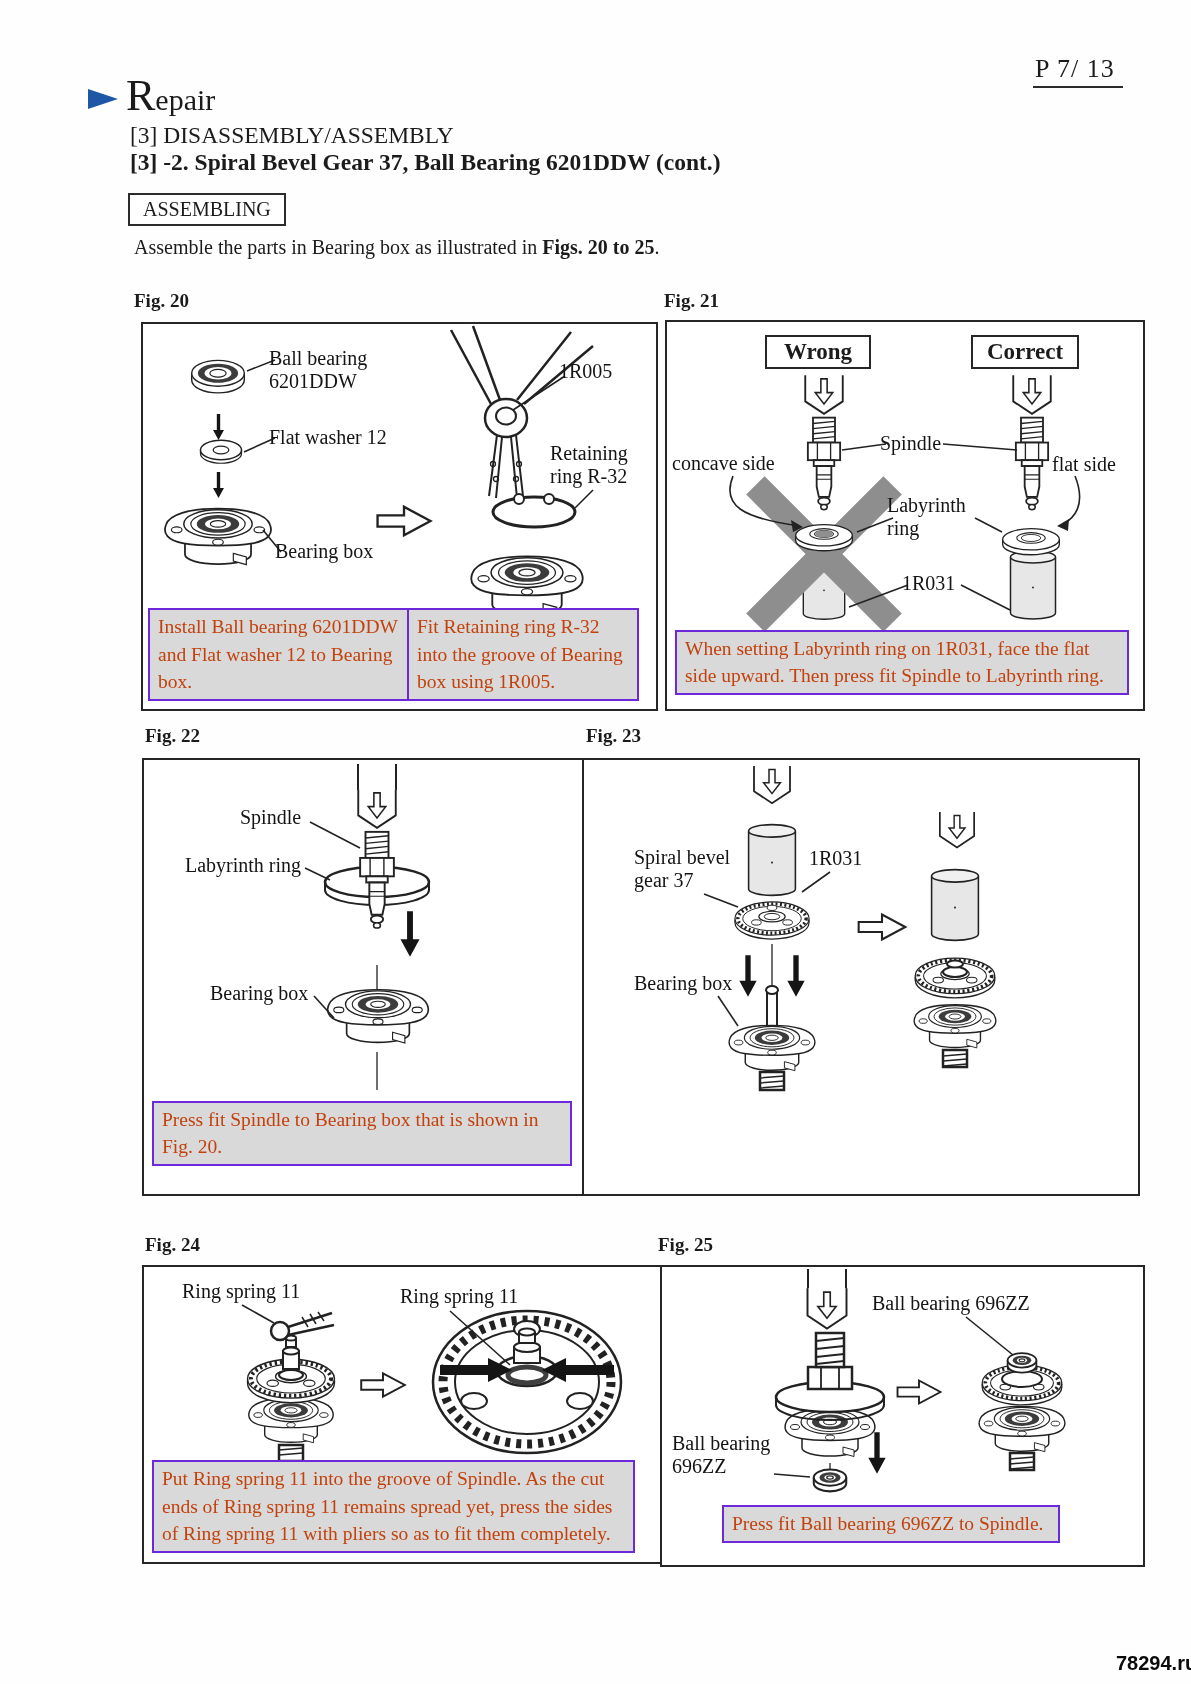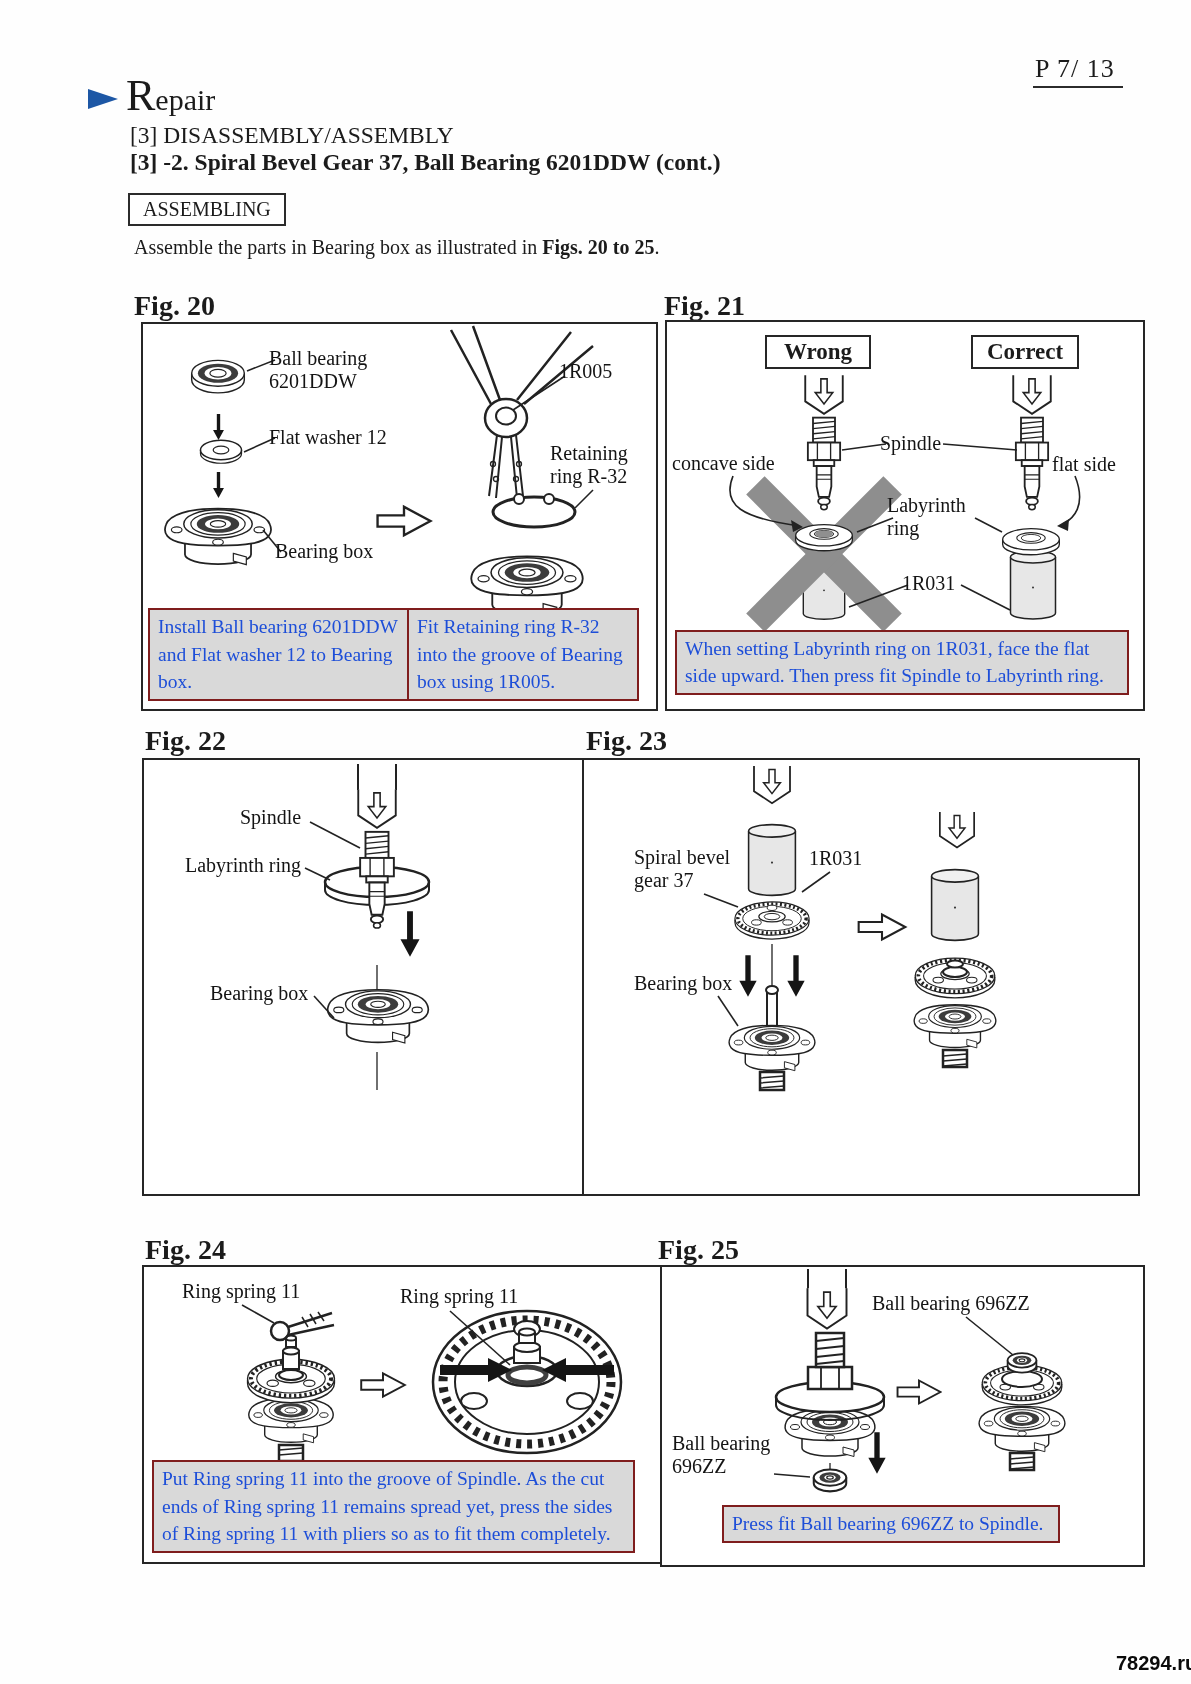--- a/index.html
+++ b/index.html
@@ -11,24 +11,24 @@
            border-top:10px solid transparent;border-bottom:10px solid transparent;
            border-left:30px solid #1d57a5;}
   .repair{position:absolute;left:126px;top:70px;font-weight:normal;}
   .repair .big{font-size:44px;}
   .repair .small{font-size:30px;}
   .h1{position:absolute;left:130px;top:122px;font-size:23.5px;font-weight:normal;}
   .h2{position:absolute;left:130px;top:149px;font-size:23.5px;font-weight:bold;}
   .assembling{position:absolute;left:128px;top:193px;border:2px solid #2b2b2b;
            padding:3px 13px;font-size:20px;background:#fff;}
   .intro{position:absolute;left:134px;top:236px;font-size:20px;}
-  .fig-title{position:absolute;font-size:28px;font-weight:bold;}
+  .fig-title{position:absolute;font-size:19px;font-weight:bold;}
   .figbox{position:absolute;border:2px solid #262626;background:#fff;overflow:hidden;padding-left:16px;}
-  .caption{position:absolute;background:#d9d9d9;border:2px solid #7f1d1d;
-           font-size:19.5px;line-height:1.42;padding:3px 8px;color:#1d4ed8;}
+  .caption{position:absolute;background:#d9d9d9;border:2px solid #6d28d9;
+           font-size:19.5px;line-height:1.42;padding:3px 8px;color:#c2410c;}
   .lbl{position:absolute;font-size:20px;line-height:1.14;color:#141414;}
   .nowrap{white-space:nowrap;}
   .hdrbox{position:absolute;border:2px solid #262626;background:#fff;font-weight:bold;
           font-size:23px;text-align:center;padding:2px 0;}
   .art{position:absolute;left:0;top:0;width:100%;height:100%;}
   .watermark{position:absolute;left:1116px;top:1652px;font-family:"Liberation Sans",sans-serif;
           font-size:20px;font-weight:800;color:#0b0b0b;letter-spacing:0;
           text-shadow:-2px -2px 0 #fff,2px -2px 0 #fff,-2px 2px 0 #fff,2px 2px 0 #fff,
                       -2px 0 0 #fff,2px 0 0 #fff,0 2px 0 #fff,0 -2px 0 #fff;}
 </style>
@@ -234,20 +234,21 @@
       <path d="M225 205 V258" stroke="#222" stroke-width="1.3" fill="none"></path>
       <use href="#bbox" x="170" y="214" width="112" height="74"></use>
       <path d="M225 292 V330" stroke="#222" stroke-width="1.3" fill="none"></path>
       <path d="M158 62 L208 88" stroke="#222" stroke-width="1.6" fill="none"></path>
       <path d="M153 108 L178 120" stroke="#222" stroke-width="1.6" fill="none"></path>
       <path d="M162 236 L182 258" stroke="#222" stroke-width="1.6" fill="none"></path>
     </svg>
     <span class="lbl nowrap" style="left:96px;top:46px">Spindle</span>
     <span class="lbl nowrap" style="left:41px;top:94px">Labyrinth ring</span>
     <span class="lbl nowrap" style="left:66px;top:222px">Bearing box</span>
+    <div class="caption" style="left:8px;bottom:28px;width:400px">Press fit Spindle to Bearing box that is shown in Fig. 20.</div>
   </div>
 
   <div class="fig-title" style="left:586px;top:725px">Fig. 23</div>
   <div class="figbox" style="left:582px;top:758px;width:538px;height:434px">
     <svg class="art" viewBox="0 0 538 434">
       <g>
         <use href="#presstool" x="155" y="6" width="50" height="42"></use>
         <use href="#cyl" x="154" y="54" width="52" height="92"></use>
         <use href="#gear" x="141" y="140" width="78" height="41"></use>
         <use href="#darrow" x="146" y="188" width="20" height="56"></use>

